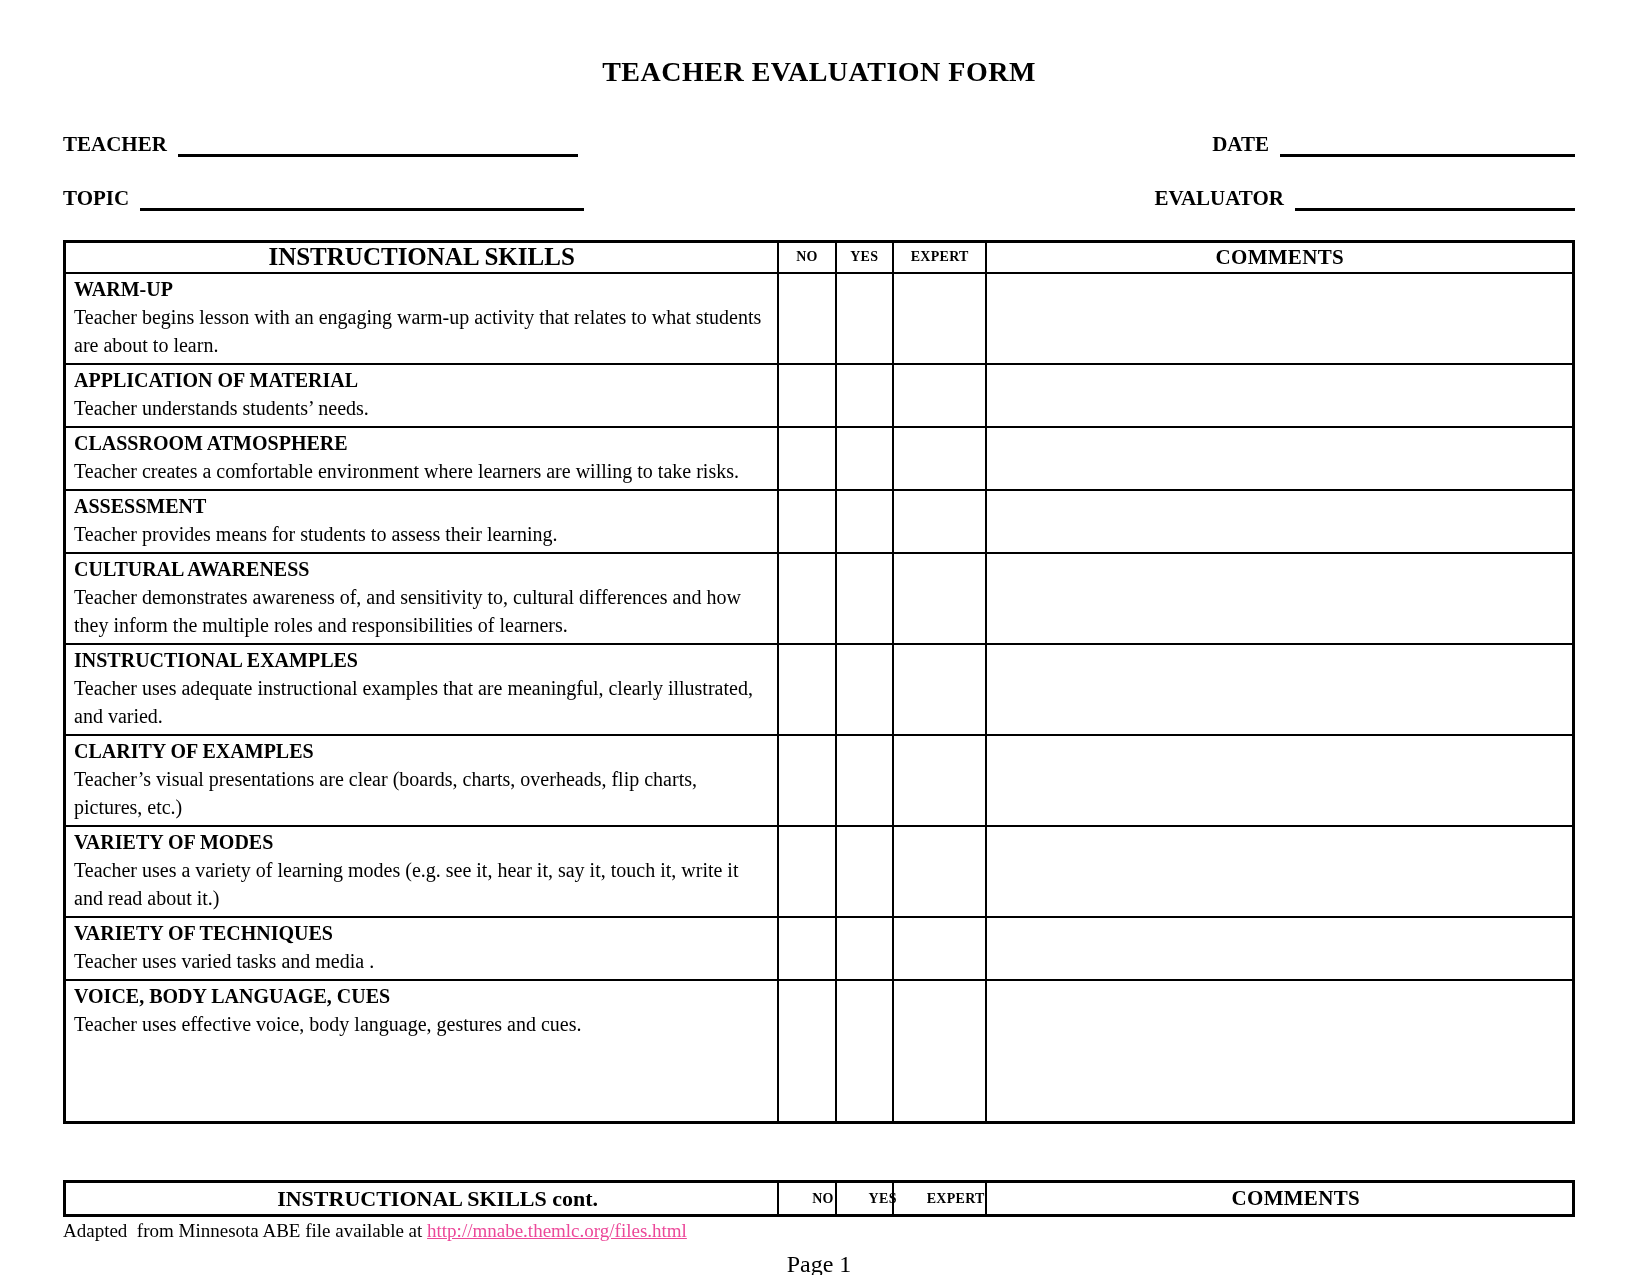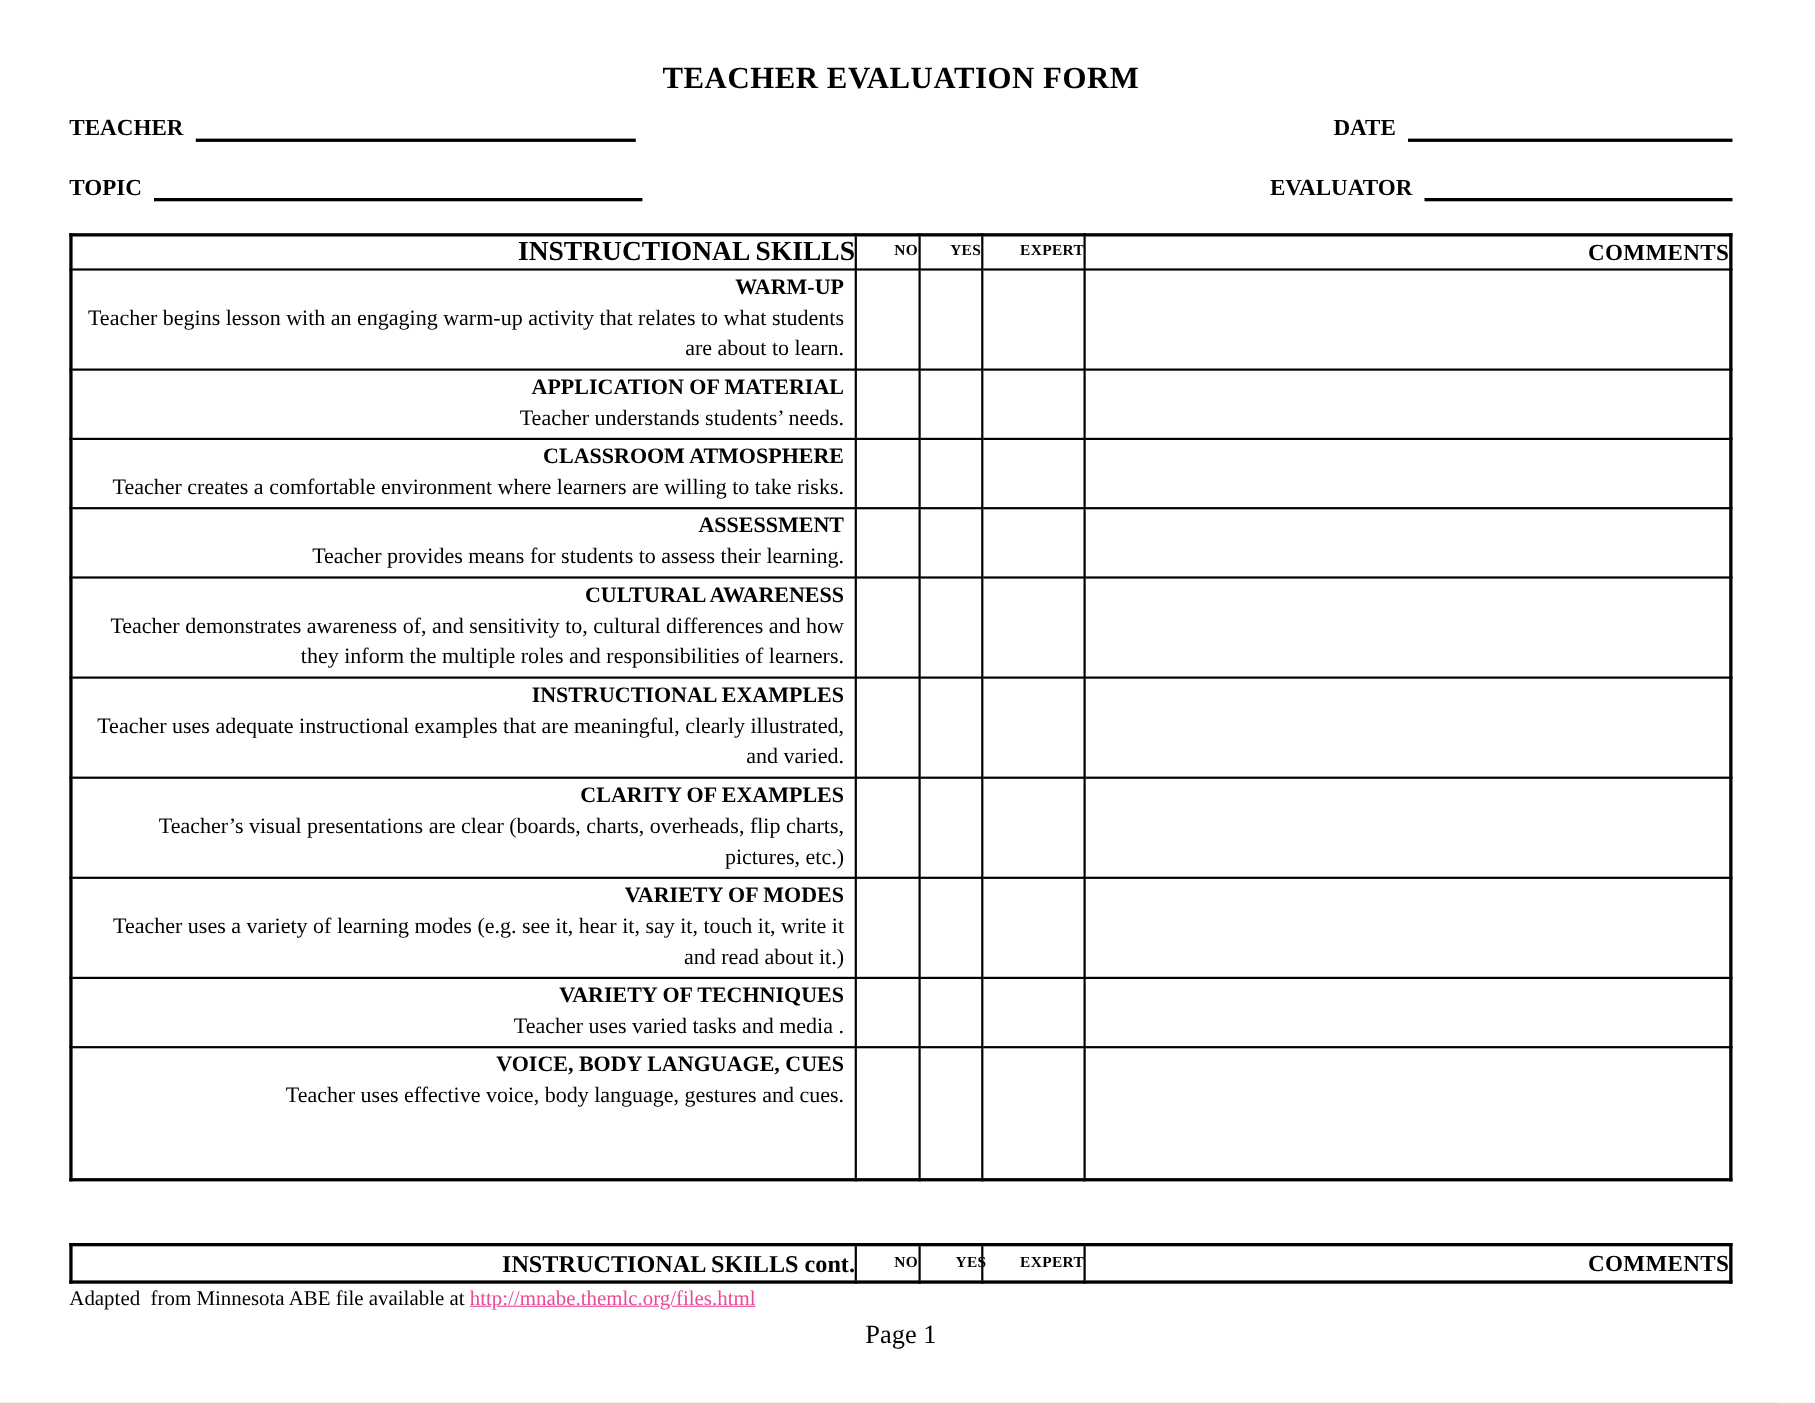--- a/index.html
+++ b/index.html
@@ -4,51 +4,51 @@
 <style>
   * { margin:0; padding:0; box-sizing:border-box; }
   html,body { background:#e8e8e8; }
   .page {
     width:1650px; height:1275px; background:#ffffff; color:#000000;
     font-family:"Liberation Serif", serif;
     padding:56px 75px 0 63px; position:relative; margin:0 auto;
   }
   .doc-title {
     text-align:center; font-size:28px; font-weight:bold; letter-spacing:0.5px;
-    margin-bottom:16px;
+    margin-bottom:44px;
   }
   .field-row {
     display:flex; justify-content:space-between; align-items:flex-end;
     font-size:21px; font-weight:bold; margin-bottom:29px;
   }
   .field-group { display:flex; align-items:flex-end; }
   .field-label { margin-right:11px; white-space:nowrap; }
   .blank-line { display:inline-block; border-bottom:3px solid #000; height:24px; }
   .line-teacher { width:400px; }
   .line-topic { width:444px; }
   .line-date { width:295px; }
   .line-evaluator { width:280px; }
 
-  table { border-collapse:collapse; width:100%; table-layout:fixed;text-align:right; }
+  table { border-collapse:collapse; width:100%; table-layout:fixed; }
   table, th, td { border:2px solid #000; }
   table { border-width:3px; }
   thead th { vertical-align:middle; padding:0; font-weight:bold; }
   .skills-table thead th { height:31px; }
   .cont-table thead th { height:34px;padding-left:32px; }
   .th-skills { font-size:25px; }
   .th-skills-cont { font-size:22px; }
   .th-small { font-size:14px; letter-spacing:0.3px; }
   .th-comments { font-size:21px; letter-spacing:0.3px; }
   td.desc-cell {
     padding:1px 10px 4px 8px; font-size:20px; line-height:28px;
     vertical-align:top;
   }
   td.check-cell, td.comments-cell { vertical-align:top; }
   .skill-heading { font-weight:bold; }
-  .skills-table tbody tr:last-child td { height:121px; }
+  .skills-table tbody tr:last-child td { height:143px; }
 
   .cont-table { margin-top:56px; }
   .source-line { font-size:19px; margin-top:3px; white-space:pre-wrap; }
   .source-line a { text-decoration:underline; }
   .page-number { text-align:center; font-size:24px; margin-top:9px; }
 </style>
 </head>
 <body>
 
 <div class="page">

